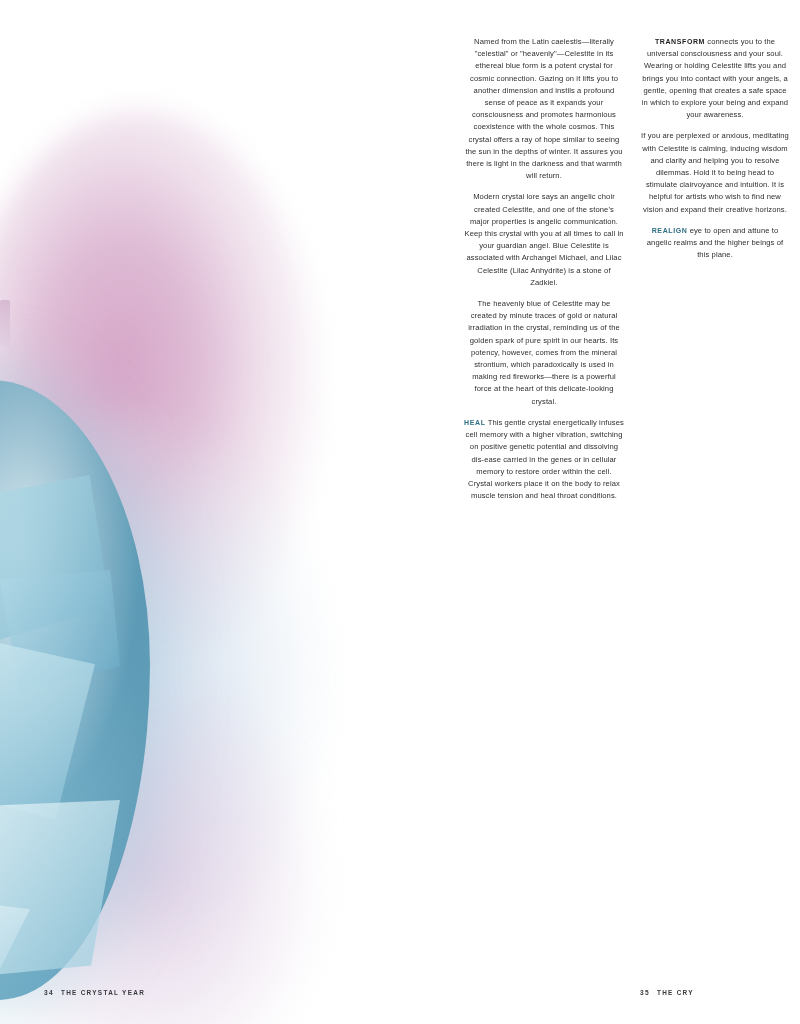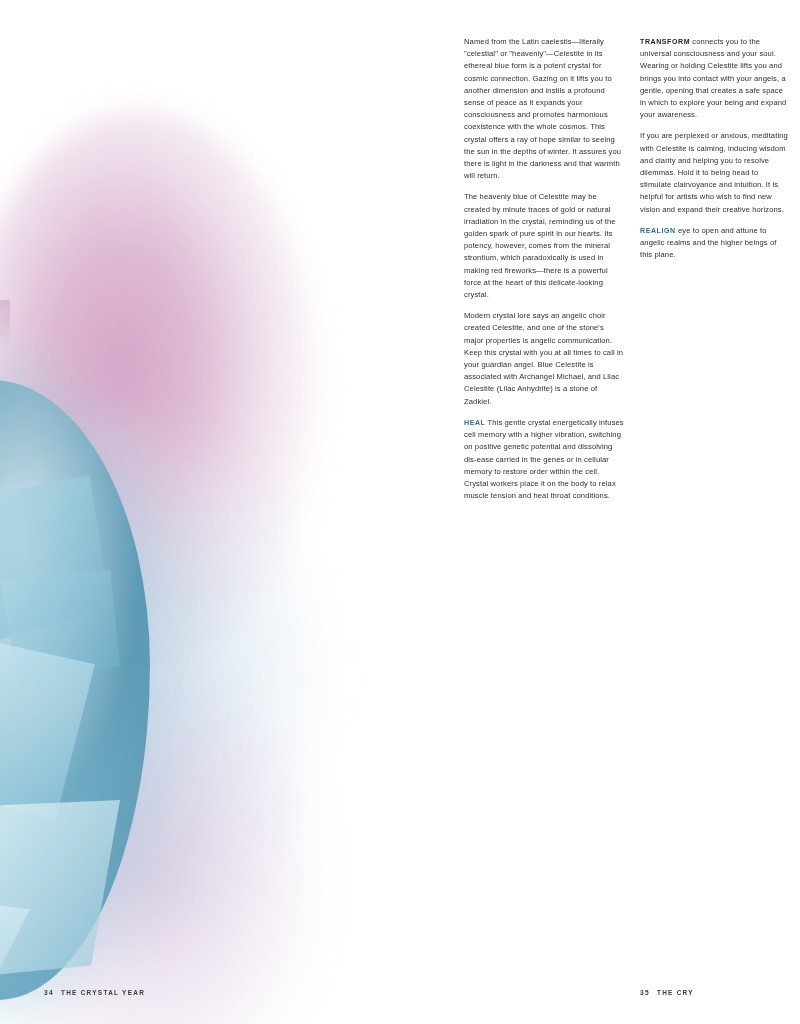--- a/index.html
+++ b/index.html
@@ -121,20 +121,21 @@
     line-height: 12.2px;
     letter-spacing: 0.1px;
     color: #2e2e30;
     text-align: left;
   }
   .col-1 { left: 464px; width: 160px; }
   .col-2 { left: 640px; width: 150px; }
 
   .column p {
     margin: 0 0 9px 0;
+    text-align: center;
   }
   .run-in {
     font-weight: bold;
     letter-spacing: 0.6px;
     font-size: 7px;
     color: #1d1d1f;
   }
   .run-in-teal {
     font-weight: bold;
     letter-spacing: 0.6px;
@@ -191,24 +192,24 @@
     </div>
   </div>
 
   <div class="edge-mark"></div>
 
   <div class="column col-1">
     <p>
       <span>Named from the Latin caelestis—literally "celestial" or "heavenly"—Celestite in its ethereal blue form is a potent crystal for cosmic connection. Gazing on it lifts you to another dimension and instils a profound sense of peace as it expands your consciousness and promotes harmonious coexistence with the whole cosmos. This crystal offers a ray of hope similar to seeing the sun in the depths of winter. It assures you there is light in the darkness and that warmth will return.</span>
     </p>
     <p>
+      <span>Modern crystal lore says an angelic choir created Celestite, and one of the stone's major properties is angelic communication. Keep this crystal with you at all times to call in your guardian angel. Blue Celestite is associated with Archangel Michael, and Lilac Celestite (Lilac Anhydrite) is a stone of Zadkiel.</span>
+    </p>
+    <p>
       <span>The heavenly blue of Celestite may be created by minute traces of gold or natural irradiation in the crystal, reminding us of the golden spark of pure spirit in our hearts. Its potency, however, comes from the mineral strontium, which paradoxically is used in making red fireworks—there is a powerful force at the heart of this delicate-looking crystal.</span>
-    </p>
-    <p>
-      <span>Modern crystal lore says an angelic choir created Celestite, and one of the stone's major properties is angelic communication. Keep this crystal with you at all times to call in your guardian angel. Blue Celestite is associated with Archangel Michael, and Lilac Celestite (Lilac Anhydrite) is a stone of Zadkiel.</span>
     </p>
     <p>
       <span class="run-in-teal">HEAL</span>
       <span>This gentle crystal energetically infuses cell memory with a higher vibration, switching on positive genetic potential and dissolving dis-ease carried in the genes or in cellular memory to restore order within the cell. Crystal workers place it on the body to relax muscle tension and heal throat conditions.</span>
     </p>
   </div>
 
   <div class="column col-2">
     <p>
       <span class="run-in">TRANSFORM</span>

